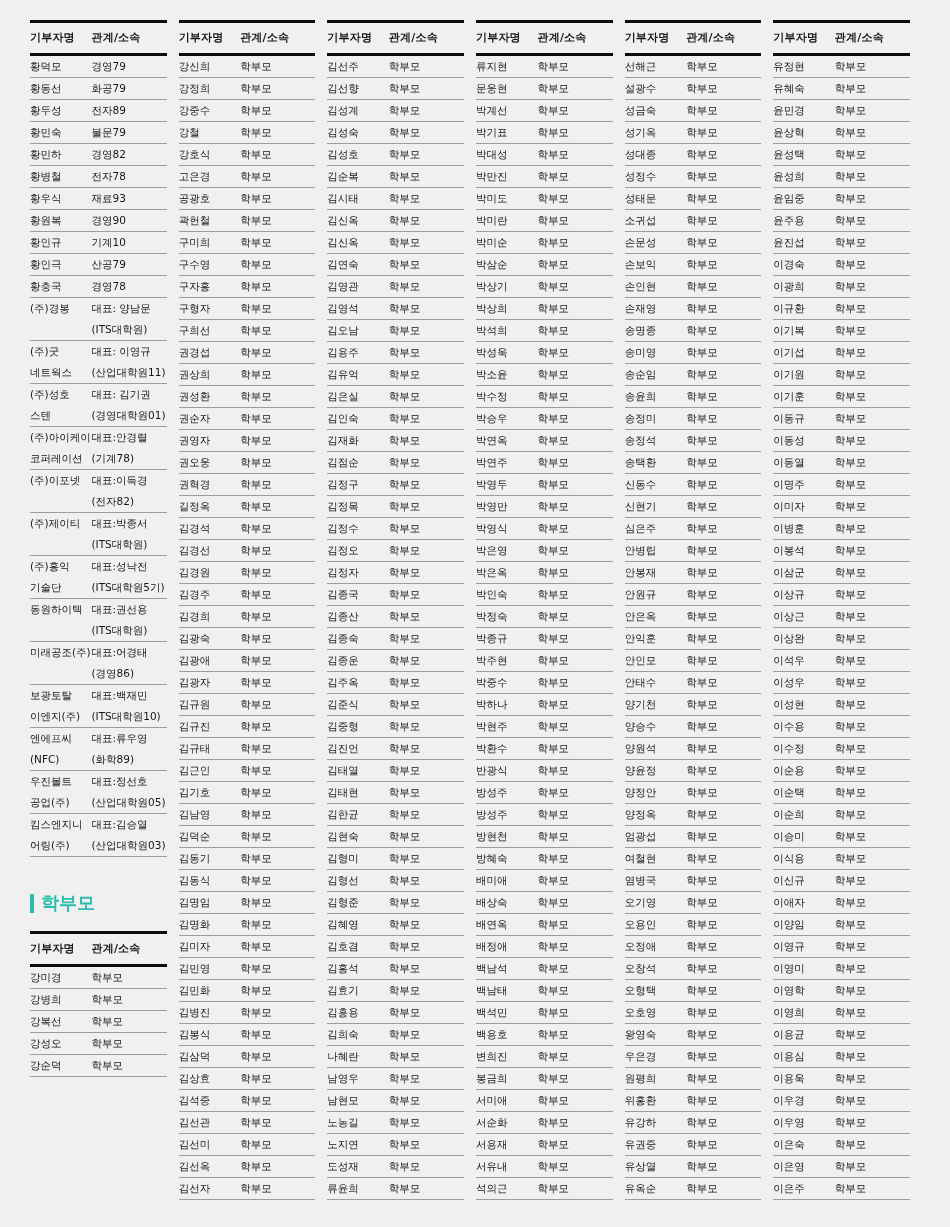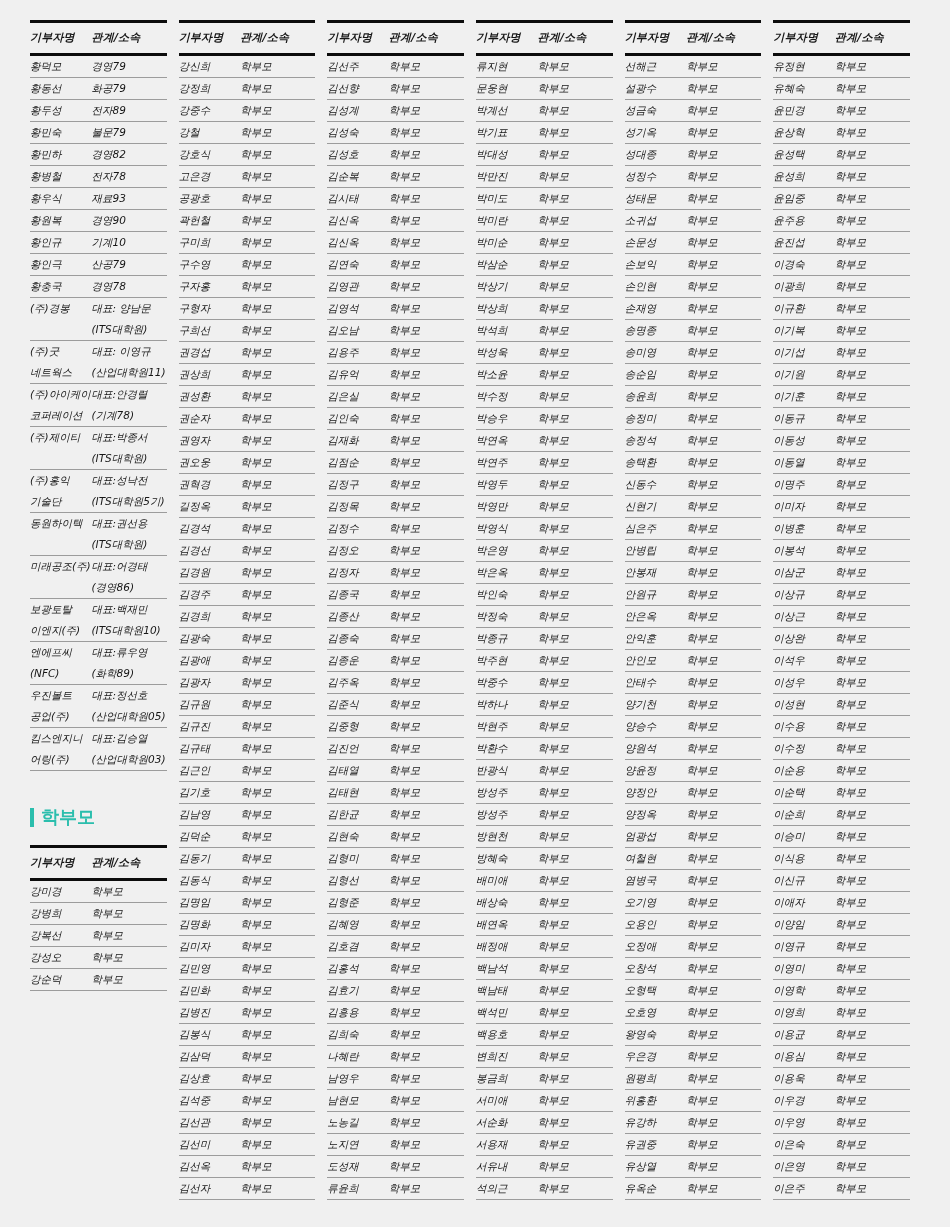--- a/index.html
+++ b/index.html
@@ -12,21 +12,21 @@
   .page {
     box-sizing:border-box;
     width:950px; min-height:1227px;
     padding:20px 40px 24px 30px;
     display:grid;
     grid-template-columns:repeat(6,1fr);
     column-gap:12px;
     align-items:start;
   }
   .col { min-width:0; }
-  .table { width:100%; margin:0 0 2px 0;font-style:italic; }
+  .table { width:100%; margin:0 0 2px 0; }
   .thead {
     display:flex;
     border-top:3px solid #0c0c0c;
     border-bottom:3px solid #0c0c0c;
     font-weight:bold;
     font-size:11px;
     padding:7px 0 8px 0;
     letter-spacing:0.2px;
   }
   .row {
@@ -104,24 +104,35 @@
           <span class="cell rel">대표: 양남문
 (ITS대학원)</span>
         </div>
         <div class="row">
           <span class="cell name">(주)굿
 네트웍스</span>
           <span class="cell rel">대표: 이영규
 (산업대학원11)</span>
         </div>
         <div class="row">
+          <span class="cell name">(주)성호
+스텐</span>
+          <span class="cell rel">대표: 김기권
+(경영대학원01)</span>
+        </div>
+        <div class="row">
           <span class="cell name">(주)아이케이
 코퍼레이션</span>
           <span class="cell rel">대표:안경렬
 (기계78)</span>
+        </div>
+        <div class="row">
+          <span class="cell name">(주)이포넷</span>
+          <span class="cell rel">대표:이득경
+(전자82)</span>
         </div>
         <div class="row">
           <span class="cell name">(주)제이티</span>
           <span class="cell rel">대표:박종서
 (ITS대학원)</span>
         </div>
         <div class="row">
           <span class="cell name">(주)홍익
 기술단</span>
           <span class="cell rel">대표:성낙전

